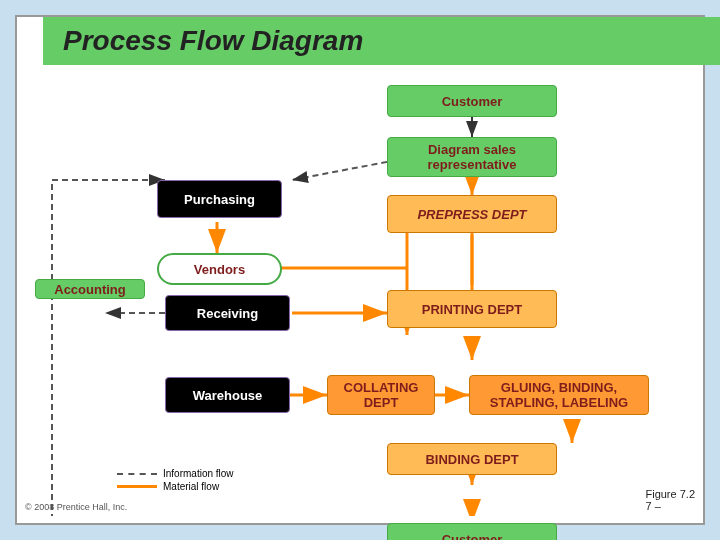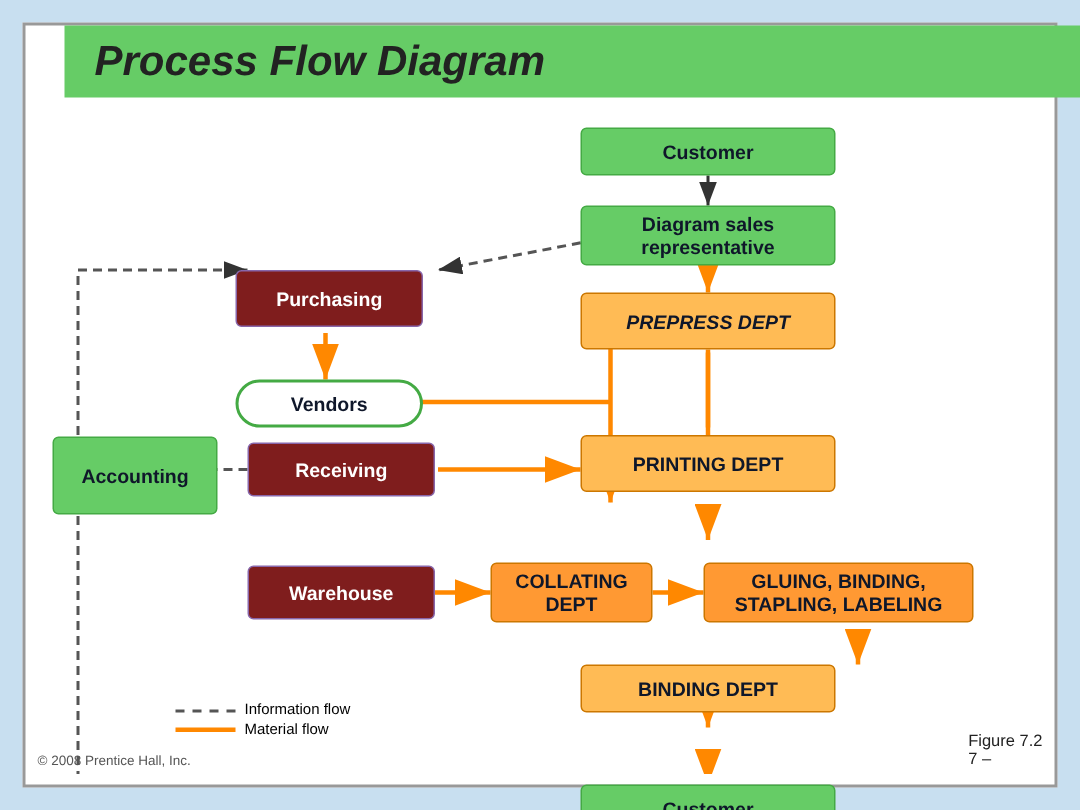--- a/index.html
+++ b/index.html
@@ -37,25 +37,25 @@
     
     .box {
       position: absolute;
       display: flex;
       align-items: center;
       justify-content: center;
       text-align: center;
       font-size: 13px;
       font-weight: bold;
       border-radius: 4px;
-      color: #0f172a;
+      color: #7f1d1d;
       padding: 4px;
     }
     .box-green { background: #66cc66; border: 1px solid #44aa44; }
-    .box-purple { background: #7f1d1d; border: 1px solid #8866aa; color: white; }
+    .box-purple { background: #000000; border: 1px solid #8866aa; color: white; }
     .box-orange { background: #ff9933; border: 1px solid #cc7700; }
     .box-orange-light { background: #ffbb55; border: 1px solid #cc7700; }
     .box-outline { background: white; border: 2px solid #44aa44; }
 
     
     .arrows-svg {
       position: absolute;
       top: 0; left: 0;
       width: 100%;
       height: 100%;
@@ -165,21 +165,21 @@
     </div>
 
     <div class="box box-purple" style="left:140px;top:115px;width:125px;height:38px;">
       <span>Purchasing</span>
     </div>
 
     <div class="box box-outline" style="left:140px;top:188px;width:125px;height:32px;border-radius:16px;">
       <span>Vendors</span>
     </div>
 
-    <div class="box box-green" style="left:18px;top:226px;width:110px;height:52px;">
+    <div class="box box-green" style="left:18px;top:214px;width:110px;height:20px;">
       <span>Accounting</span>
     </div>
 
     <div class="box box-purple" style="left:148px;top:230px;width:125px;height:36px;">
       <span>Receiving</span>
     </div>
 
     <div class="box box-purple" style="left:148px;top:312px;width:125px;height:36px;">
       <span>Warehouse</span>
     </div>

